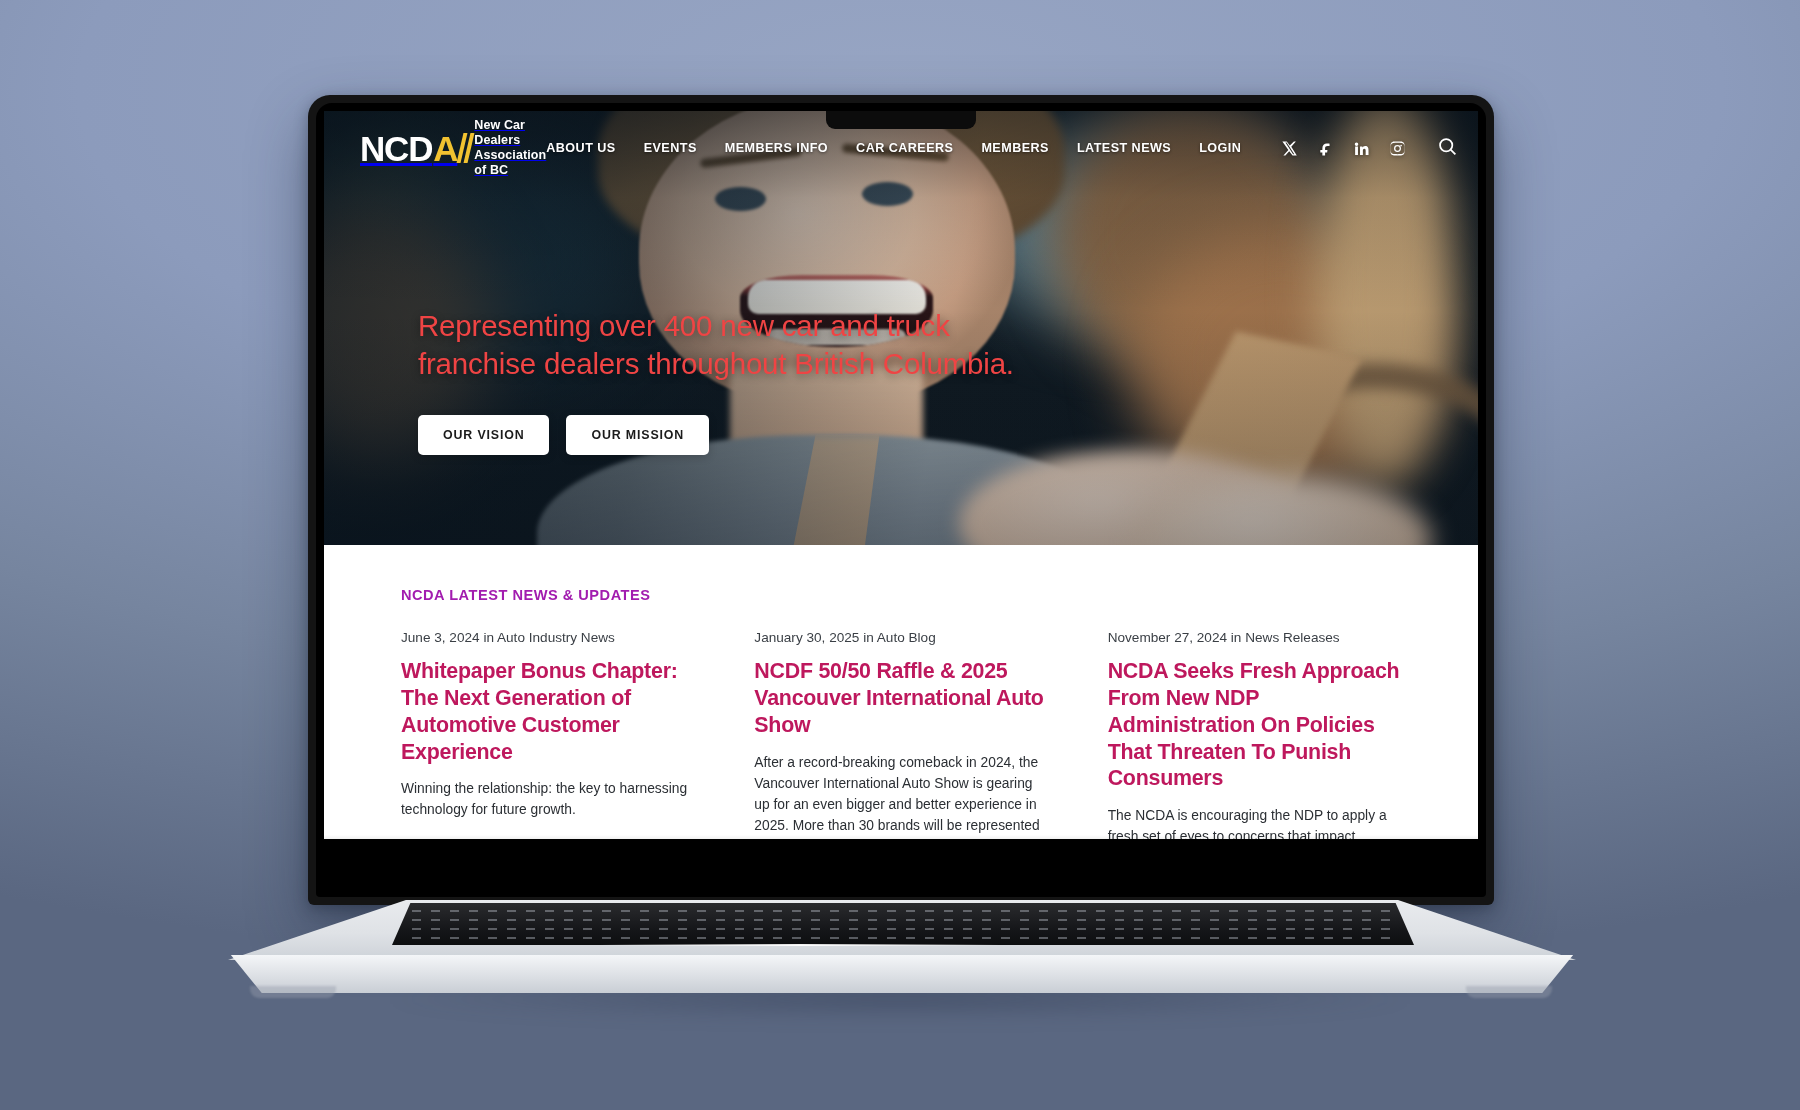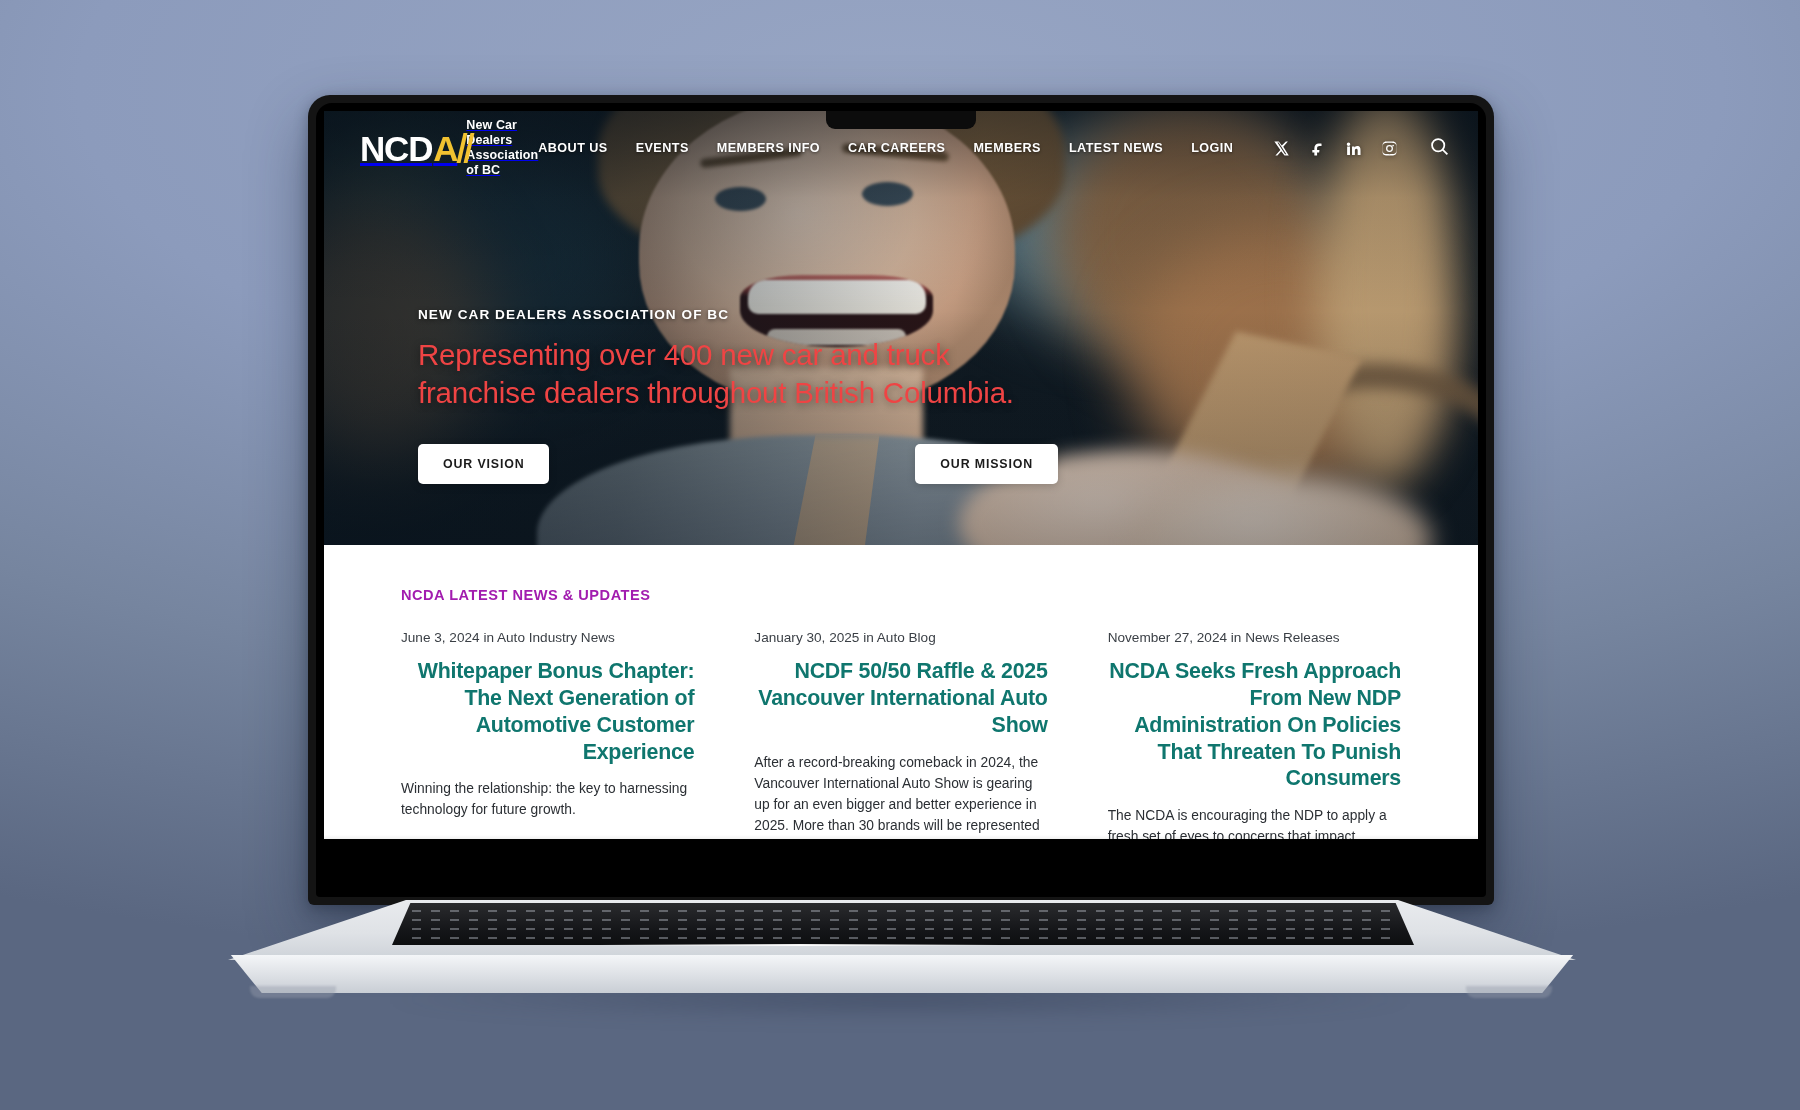--- a/index.html
+++ b/index.html
@@ -162,21 +162,21 @@
   .hero-veil2 {
     position:absolute; inset:0;
     background:linear-gradient(180deg, rgba(6,14,22,.46) 0%, rgba(6,14,22,.10) 20%, rgba(6,14,22,0) 46%, rgba(6,14,22,.30) 100%);
   }
 
   
   .topbar {
     position:absolute; left:0; top:0; width:100%; height:74px; z-index:20;
     display:flex; align-items:center; padding:0 30px 0 36px;
   }
-  .logo { display:flex; align-items:center; gap:0; margin-right:auto;text-decoration:underline; }
+  .logo { display:flex; align-items:center; gap:8px; margin-right:auto;text-decoration:underline; }
   .logo-mark {
     font-size:35px; font-weight:900; letter-spacing:-1.2px; line-height:1;
     color:#fff; display:flex; align-items:center;
   }
   .logo-a { color:#f2c230; margin-left:1px; position:relative; }
   .logo-a .slash {
     position:absolute; top:2px; height:30px; width:4px; background:#f2c230; transform:skewX(-13deg);
   }
   .logo-txt {
     margin-left:9px; color:#fff; font-size:12.5px; font-weight:700; line-height:1.22;
@@ -196,40 +196,40 @@
   
   .hero-copy { position:absolute; left:94px; top:196px; z-index:15; width:640px; }
   .eyebrow {
     color:#fff; font-size:13.6px; font-weight:700; letter-spacing:1.05px;
     text-shadow:0 1px 4px rgba(0,0,0,.55); margin-bottom:14px;
   }
   .headline {
     color:#ef4444; font-size:29.5px; font-weight:400; line-height:1.28;
     letter-spacing:-.2px; text-shadow:0 2px 8px rgba(0,0,0,.45);
   }
-  .hero-btns { display:flex; gap:17px; margin-top:32px;justify-content:space-between; }
+  .hero-btns { display:flex; gap:17px; margin-top:32px; }
   .btn {
     background:#fff; color:#1b1b1b; border:none; border-radius:5px;
     font-size:12.4px; font-weight:700; letter-spacing:.85px;
     padding:13px 25px; cursor:pointer; font-family:inherit;
     box-shadow:0 2px 8px rgba(0,0,0,.18);
   }
 
   
   .news { position:relative; background:#fff; padding:42px 0 0 0; height:294px; }
   .news-inner { width:1000px; margin:0 auto; }
   .news-kicker {
     color:#a21caf; font-size:14.6px; font-weight:700; letter-spacing:.5px; margin-bottom:26px;
   }
   .cards { display:grid; grid-template-columns:1fr 1fr 1fr; gap:60px; }
   .card { }
   .card-meta { color:#3a3f45; font-size:13.6px; line-height:1.35; margin-bottom:11px; }
   .card-title {
-    color:#0f766e; font-size:21.4px; font-weight:600; line-height:1.25;
-    letter-spacing:-.25px; margin-bottom:14px; cursor:pointer;text-align:right;
+    color:#be185d; font-size:21.4px; font-weight:600; line-height:1.25;
+    letter-spacing:-.25px; margin-bottom:14px; cursor:pointer;
   }
   .card-exc { color:#2b2f34; font-size:13.8px; line-height:1.52; }
 
   .screen-fade {
     position:absolute; left:0; bottom:0; width:100%; height:4px;
     background:linear-gradient(180deg, rgba(255,255,255,0), rgba(0,0,0,.06));
   }
 </style>
 </head>
 <body>
@@ -329,21 +329,20 @@
               <a href="#">
                 <svg class="search-ic" viewBox="0 0 24 24">
                     <circle cx="10.5" cy="10.5" r="7"></circle>
                     <line x1="15.6" y1="15.6" x2="21" y2="21"></line>
                   </svg>
               </a>
             </div>
           </div>
 
           <div class="hero-copy">
-            <div class="eyebrow">NEW CAR DEALERS ASSOCIATION OF BC</div>
             <h1 class="headline">Representing over 400 new car and truck franchise dealers throughout British Columbia.</h1>
             <div class="hero-btns">
               <button class="btn">OUR VISION</button>
               <button class="btn">OUR MISSION</button>
             </div>
           </div>
         </div>
 
         <div class="news">
           <div class="news-inner">

